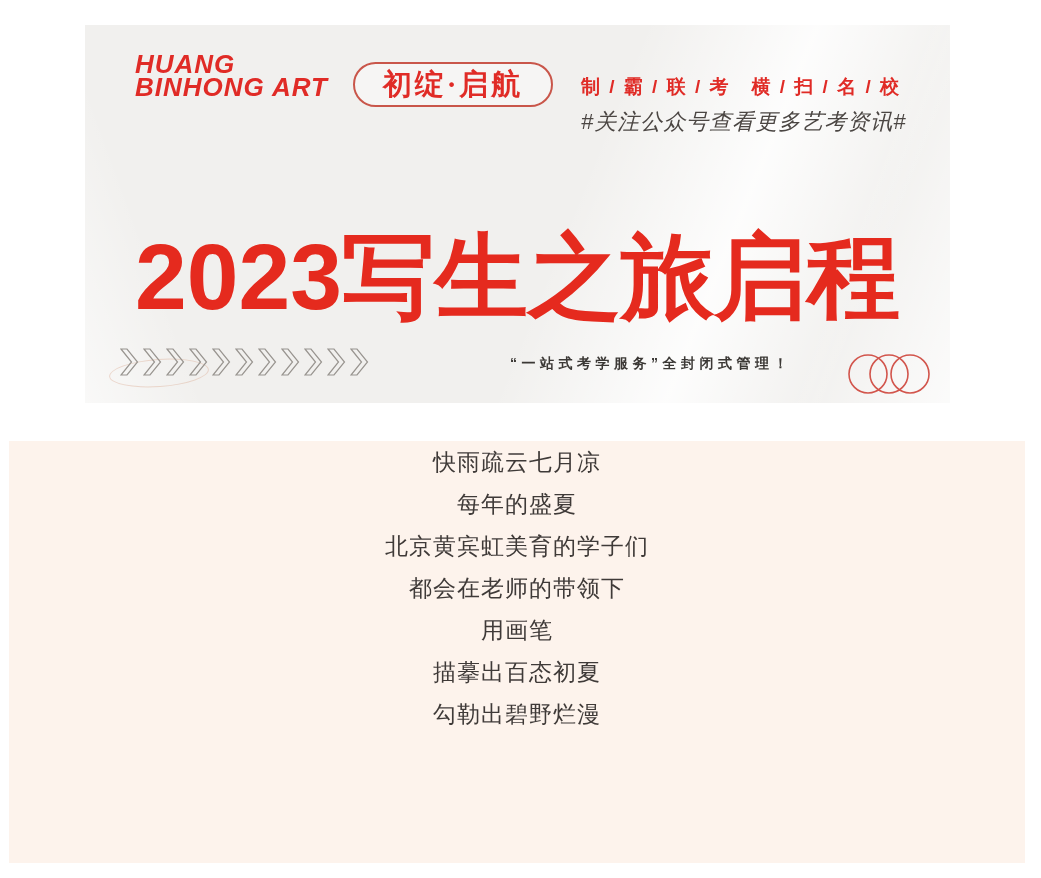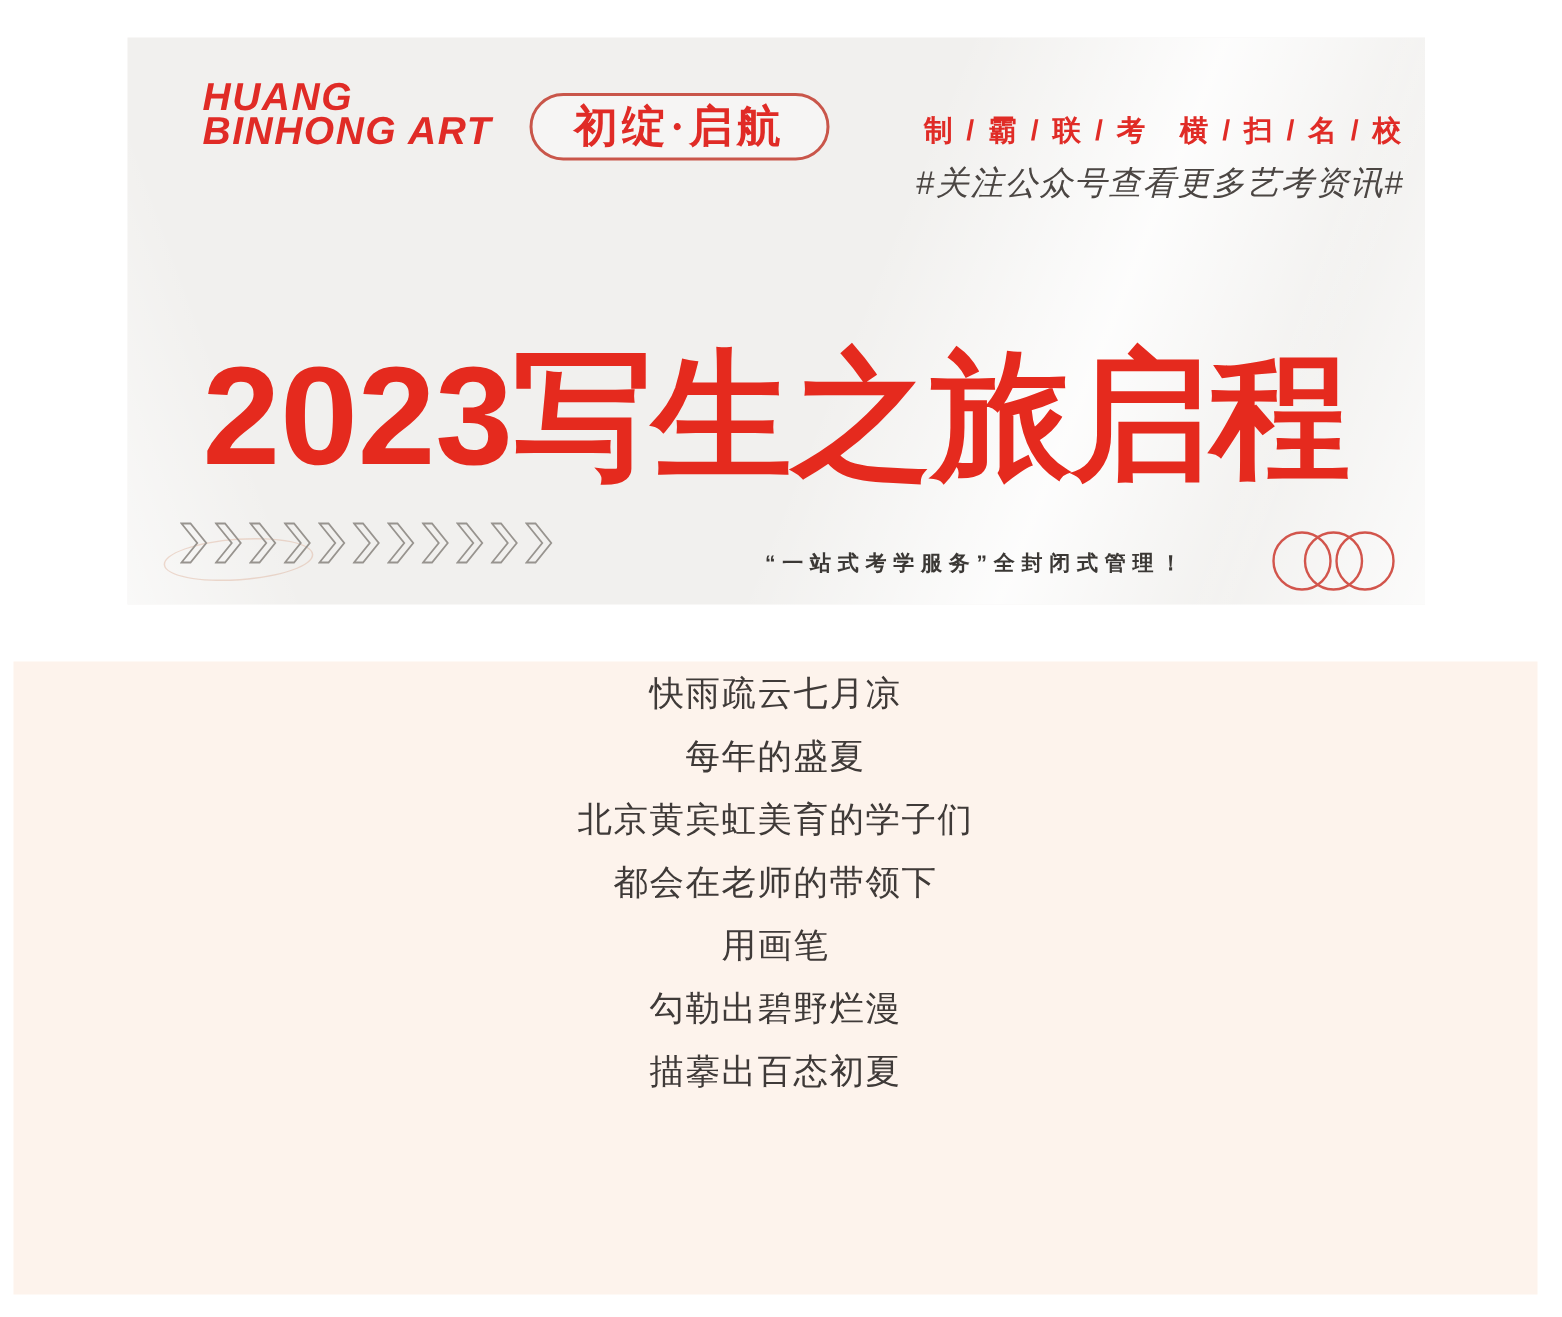--- a/index.html
+++ b/index.html
@@ -38,21 +38,21 @@
     position:absolute;left:268px;top:37px;width:200px;height:45px;
     border:2px solid #c9564a;border-radius:23px;
     display:flex;align-items:center;justify-content:center;
     background:rgba(255,255,255,0.35);
   }
   .badge-label{
     color:var(--brand-red);font-weight:900;font-size:29px;letter-spacing:3px;
     font-family:"Liberation Serif","DejaVu Serif",serif;
   }
   .slogan{
-    position:absolute;right:14px;top:49px;width:365px;text-align:right;
+    position:absolute;right:4px;top:49px;width:365px;text-align:left;
   }
   .slogan-line1{
     color:var(--brand-red);font-weight:700;font-size:19px;letter-spacing:2px;
     white-space:nowrap;
   }
   .slogan-line2{
     margin-top:7px;color:var(--slogan-text);font-size:22px;font-style:italic;
     letter-spacing:1px;white-space:nowrap;
   }
   .main-title{
@@ -64,21 +64,21 @@
   .chevron-row{
     position:absolute;left:35px;top:5px;display:flex;gap:2px;align-items:center;
   }
   .chevron-row svg{display:block;}
   .sketch-ellipse{
     position:absolute;left:24px;top:16px;width:100px;height:28px;
     border:1px solid rgba(216,158,128,0.35);border-radius:50%;
     transform:rotate(-4deg);
   }
   .service-note{
-    position:absolute;left:425px;top:24px;
+    position:absolute;left:425px;top:12px;
     color:#3b3835;font-size:14px;font-weight:700;letter-spacing:4.5px;
     white-space:nowrap;
   }
   .circles-logo{position:absolute;left:762px;top:10px;}
 
   
   .poem-panel{
     position:absolute;left:9px;top:441px;width:1016px;height:422px;
     background:var(--panel-bg);
   }
@@ -157,18 +157,18 @@
 
   </div>
 
   <div class="poem-panel">
     <div class="poem">
       <div>快雨疏云七月凉</div>
       <div>每年的盛夏</div>
       <div>北京黄宾虹美育的学子们</div>
       <div>都会在老师的带领下</div>
       <div>用画笔</div>
+      <div>描摹出百态初夏</div>
       <div>勾勒出碧野烂漫</div>
-      <div>描摹出百态初夏</div>
     </div>
   </div>
 
 </div>
 
 </body></html>

